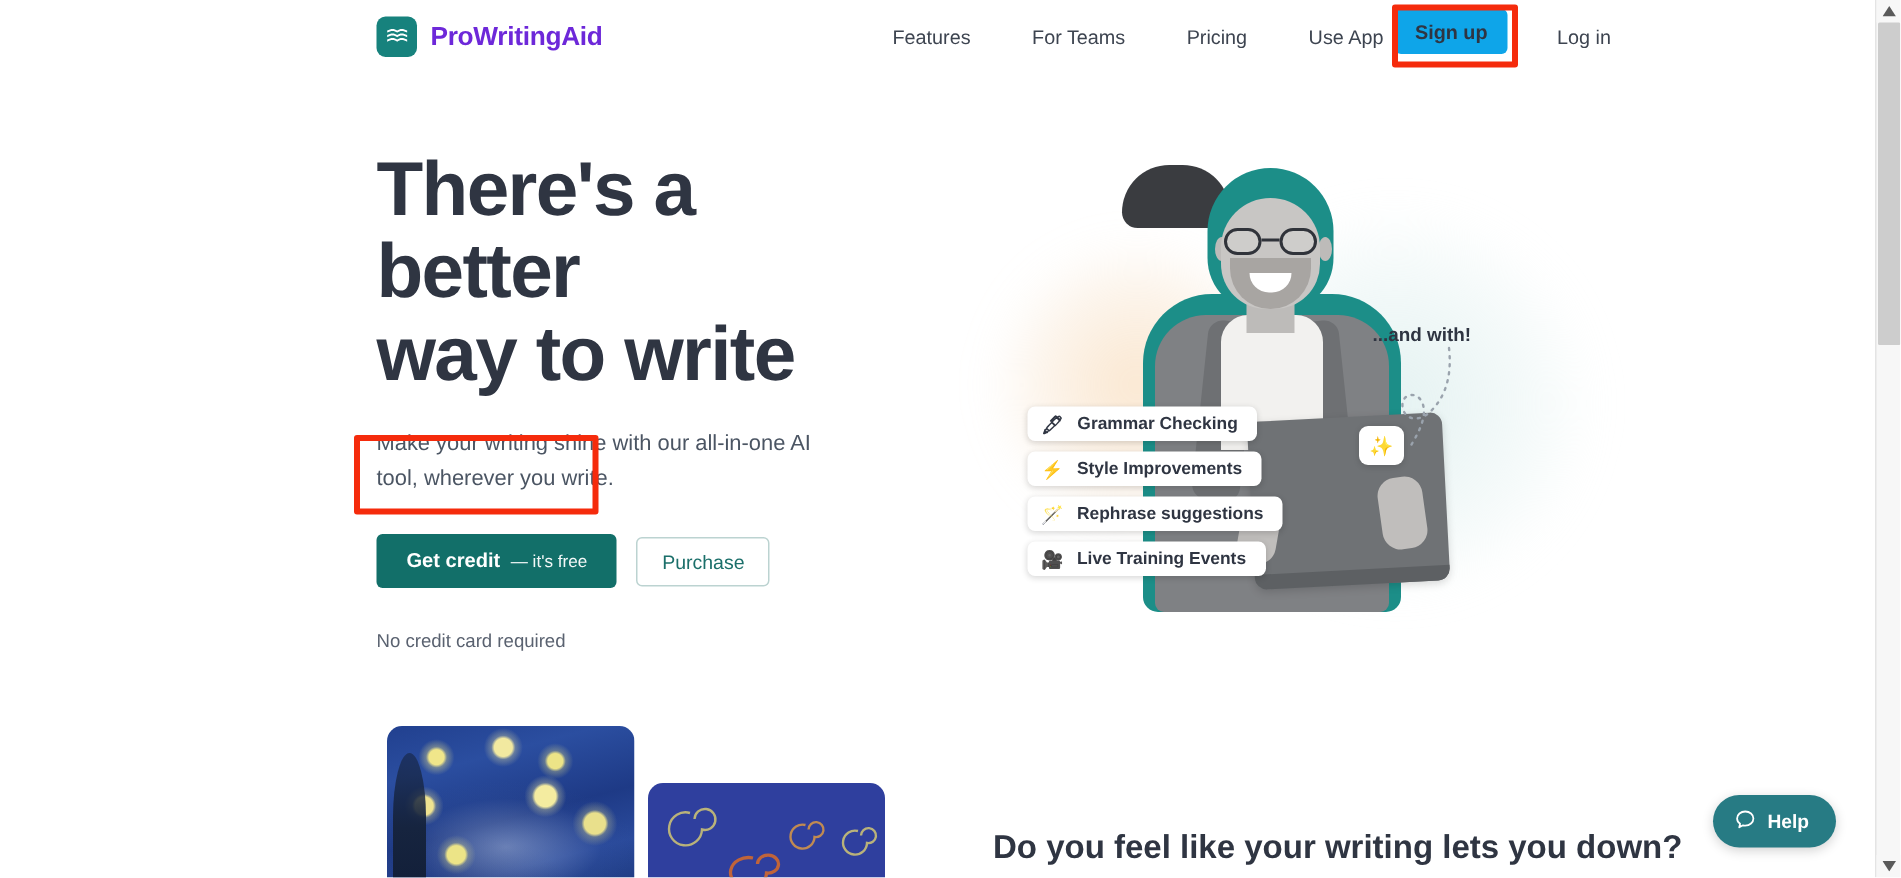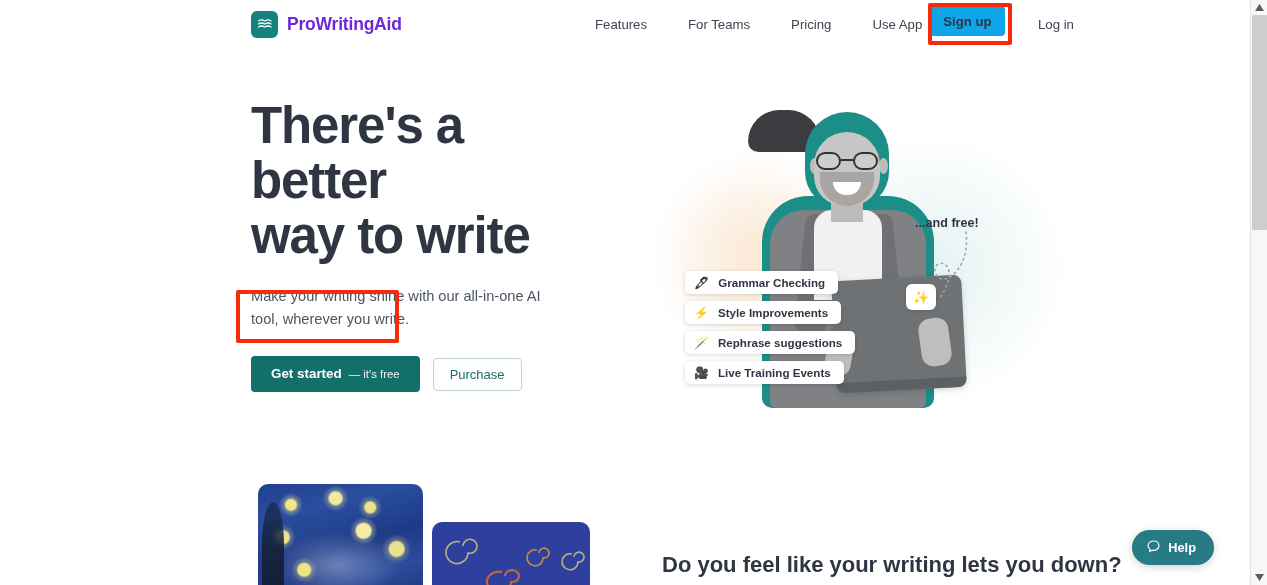--- a/index.html
+++ b/index.html
@@ -469,21 +469,21 @@
     left: 662px; top: 82px;
     font-size: 22px;
     font-weight: 700;
     color: #2f3542;
     white-space: nowrap;
   }
 
   
   .help-widget {
     position: absolute;
-    right: 36px; bottom: 20px;
+    right: 26px; bottom: 20px;
     display: inline-flex;
     align-items: center;
     gap: 7px;
     height: 35px;
     padding: 0 18px 0 14px;
     background: #277b84;
     border: none;
     border-radius: 18px;
     color: #ffffff;
     font-family: "Liberation Sans", sans-serif;
@@ -536,26 +536,27 @@
       <div class="hero-left">
         <h1 class="hero-title">
           <span>There's a better</span><br>
           <span>way to write</span>
         </h1>
 
         <p class="hero-sub">Make your writing shine with our all-in-one AI tool, wherever you write.</p>
 
         <div class="hero-actions">
           <button class="btn-primary">
-            <span>Get started</span>
+            <span>Get credit</span>
             <span class="free">— it's free</span>
           </button>
           <button class="btn-secondary">Purchase</button>
         </div>
 
+        <p class="hero-note">No credit card required</p>
       </div>
 
       <div class="hero-art">
 
         <div class="blob blob-warm"></div>
         <div class="blob blob-cool"></div>
 
         <div class="man">
           <div class="teal-outline o-head"></div>
           <div class="teal-outline o-body"></div>
@@ -599,21 +600,21 @@
             <span>Rephrase suggestions</span>
           </div>
           <div class="chip">
             <span class="chip-icon">🎥</span>
             <span>Live Training Events</span>
           </div>
         </div>
 
         <div class="sparkle-badge">✨</div>
 
-        <div class="and-more">...and free!</div>
+        <div class="and-more">...and with!</div>
         <svg class="curly-arrow" viewBox="0 0 60 72">
           <path d="M48 2 C50 20, 46 34, 36 44 C28 52, 18 50, 17 41 C16 33, 26 30, 30 38 C34 47, 28 58, 22 68" fill="none" stroke="#9aa3ad" stroke-width="1.6" stroke-linecap="round" stroke-dasharray="1.4 4"></path>
         </svg>
       </div>
     </section>
 
     <div class="annot getstarted"></div>
 
     <section class="lower">
 

